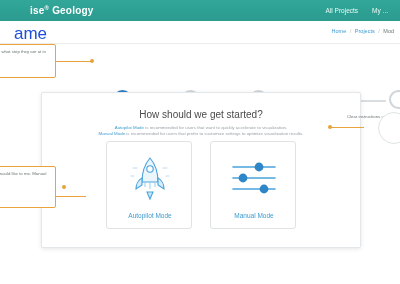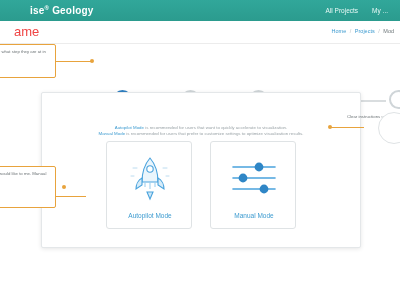--- a/index.html
+++ b/index.html
@@ -58,22 +58,22 @@
   .pagehdr {
     position: absolute;
     left: 0; top: 21px;
     width: 400px; height: 22px;
     background: #ffffff;
     border-bottom: 1px solid #ececec;
   }
   .pagetitle {
     position: absolute;
     left: 14px; top: 3px;
-    font-size: 13px;
-    color: #ef4444;
+    font-size: 17px;
+    color: #1d4ed8;
     font-weight: normal;
     white-space: nowrap;
   }
   .breadcrumb {
     position: absolute;
     right: 6px; top: 7px;
     font-size: 5.5px;
     color: #9aa4a8;
     white-space: nowrap;
   }
@@ -275,20 +275,21 @@
     <div class="lbl">Execute</div>
   </div>
   <div class="step" style="left:236px;">
     <div class="dot"></div>
     <div class="lbl">Visualize</div>
   </div>
   <div class="step-partial"></div>
 </div>
 
 <div class="card">
+  <div class="card-title">How should we get started?</div>
 
   <div class="card-sub">
     <span class="hl">Autopilot Mode</span><span> is recommended for users that want to quickly accelerate to visualization.</span><br>
     <span class="hl">Manual Mode</span><span> is recommended for users that prefer to customize settings to optimize visualization results.</span>
   </div>
 
   <div class="modes">
 
     <div class="mode">
       <div class="art">

